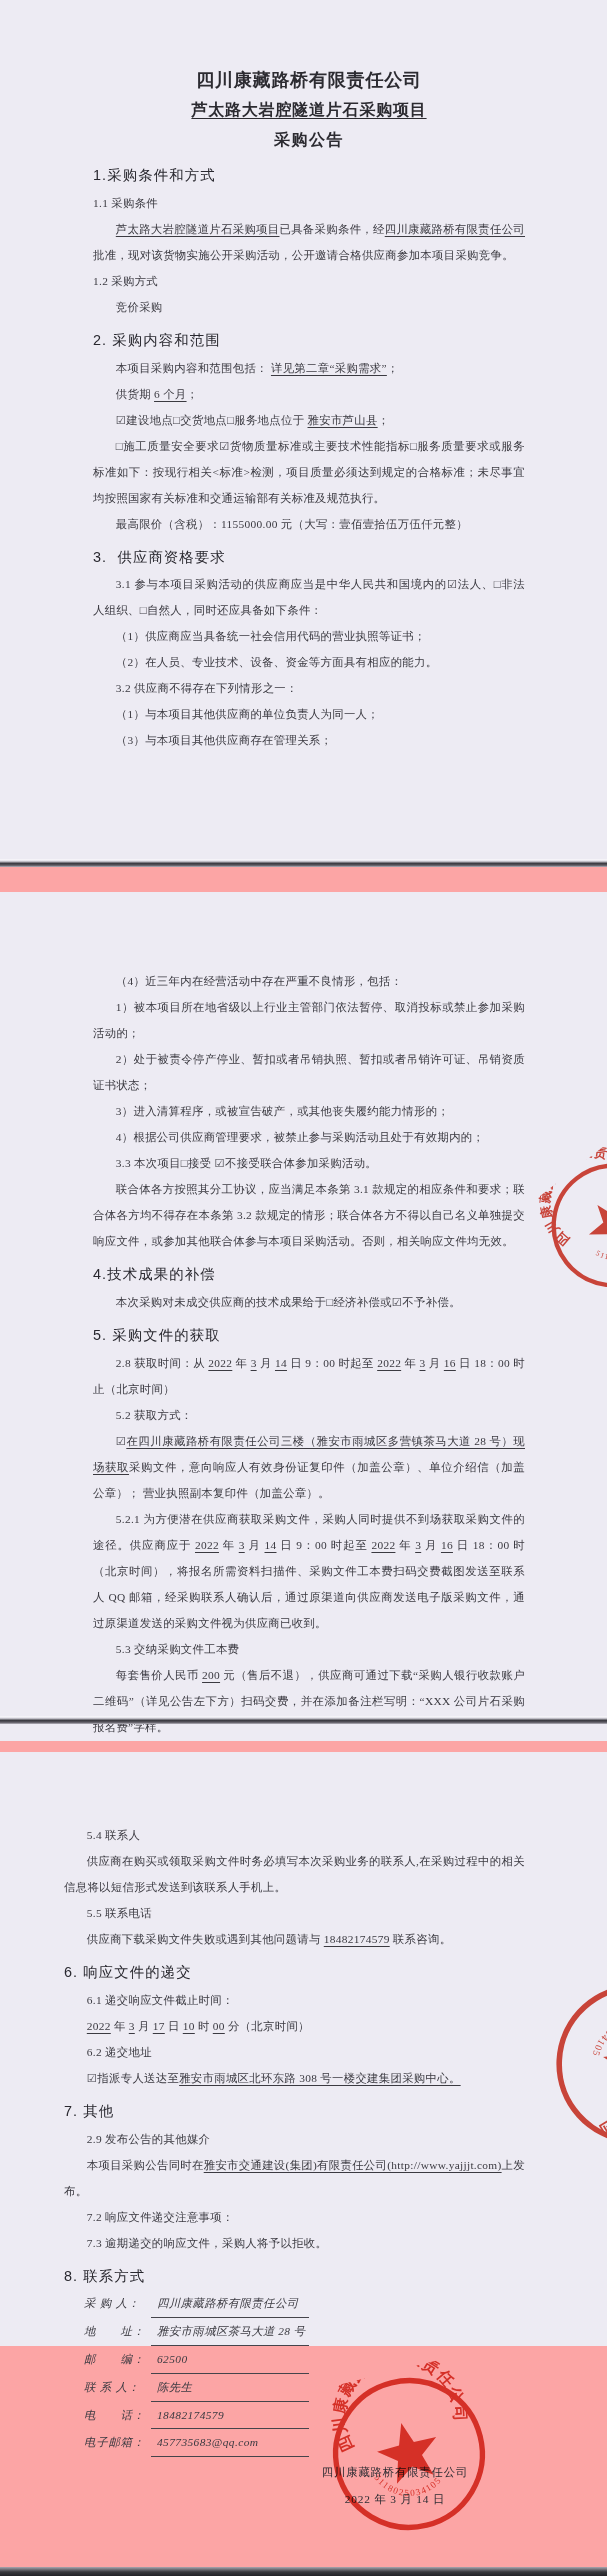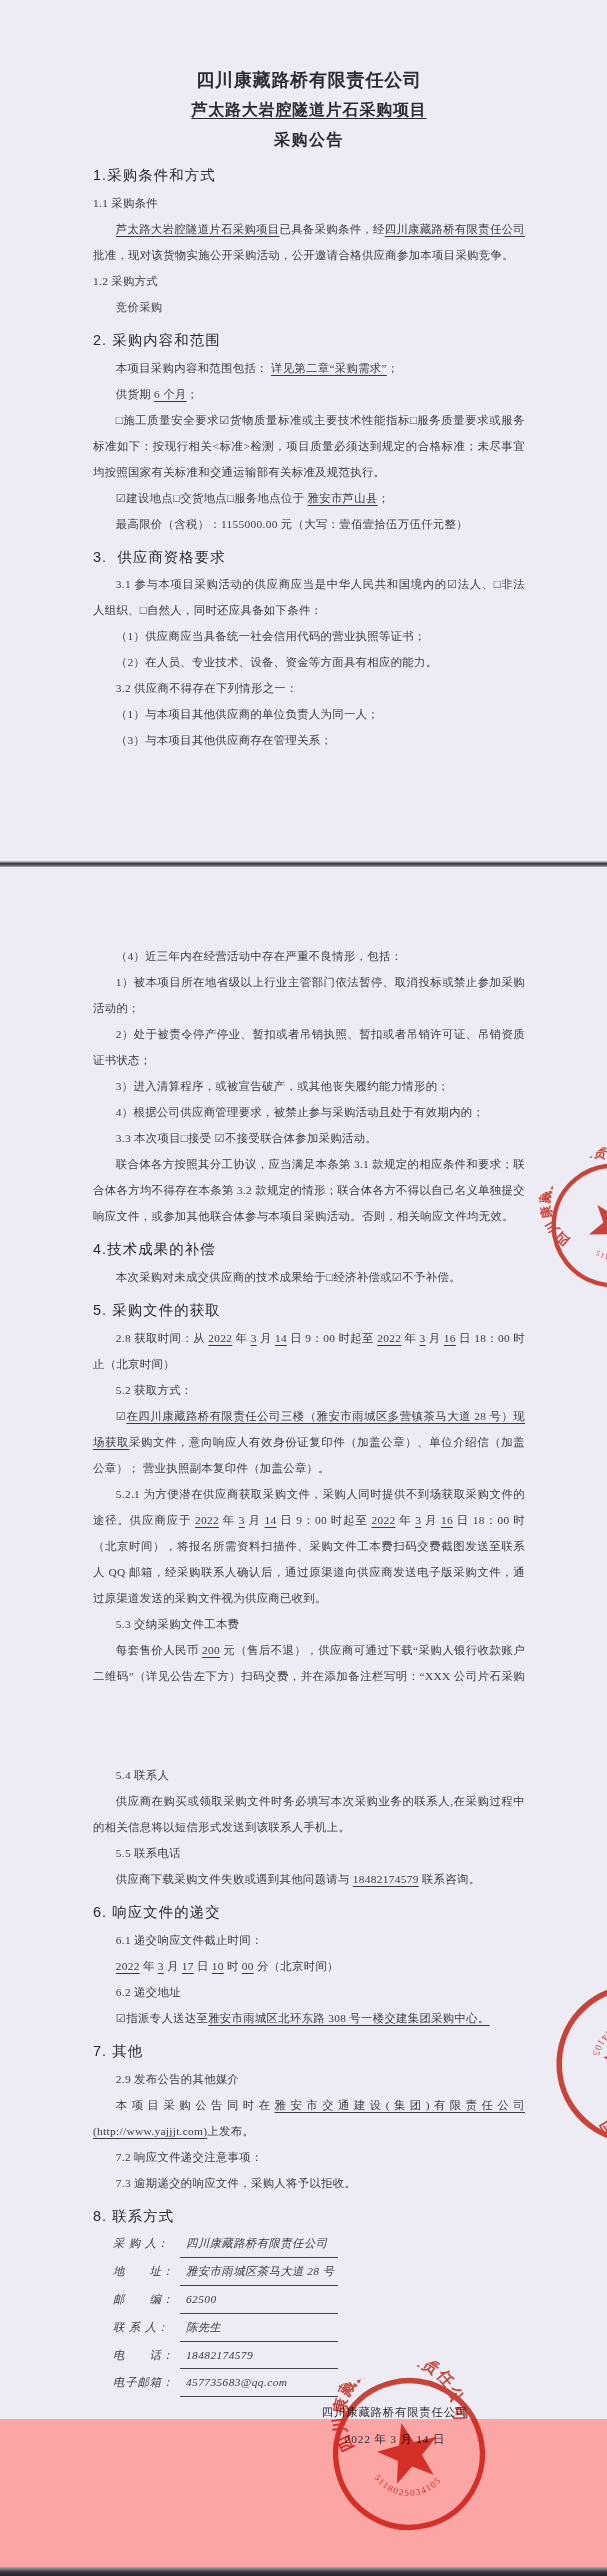--- a/index.html
+++ b/index.html
@@ -6,22 +6,22 @@
   #root {
     position:relative; width:607px; height:2576px; overflow:hidden;
     background:#fca5a5;
     font-family:"Liberation Serif","DejaVu Serif","DejaVu Sans",serif;
   }
   .page {
     position:absolute; left:0; width:607px; box-sizing:border-box;
     background:#edebf3; color:#3b3a41;
   }
   #page1 { top:0;    height:859px; padding:65px 82px 0 93px; }
-  #page2 { top:867px; height:849px; padding:76px 82px 0 93px; }
-  #page3 { top:1692px; height:727px; padding:70px 82px 0 93px; }
+  #page2 { top:892px; height:849px; padding:76px 82px 0 93px; }
+  #page3 { top:1752px; height:594px; padding:70px 82px 0 64px; }
   .sep {
     position:absolute; left:0; width:607px; height:7.6px;
     background:linear-gradient(to bottom,#fbfafd 0%,#e2e0e8 25%,#3c3b42 55%,#5a5860 78%,#b8b5bf 100%);
   }
   #sep1 { top:859px; } #sep2 { top:1716px; }
   #bottomband { position:absolute; top:2567px; left:0; width:607px; height:9px;
     background:linear-gradient(to bottom,#a9a6af 0%,#39383e 55%,#232227 100%); }
 
   .t1 { text-align:center; font-size:18px; font-weight:700; line-height:30px; margin:0; color:#2c2b31; letter-spacing:0.8px;}
   .t2 { text-align:center; font-size:16px; font-weight:700; line-height:30px; margin:0; color:#2c2b31; letter-spacing:0.8px;}
@@ -59,22 +59,22 @@
 
     <h2 class="hmaj">1.采购条件和方式</h2>
     <p class="b">1.1 采购条件</p>
     <p class="b ind"><span class="u">芦太路大岩腔隧道片石采购项目</span><span>已具备采购条件，经</span><span class="u">四川康藏路桥有限责任公司</span><span>批准，现对该货物实施公开采购活动，公开邀请合格供应商参加本项目采购竞争。</span></p>
     <p class="b">1.2 采购方式</p>
     <p class="b ind">竞价采购</p>
 
     <h2 class="hmaj">2. 采购内容和范围</h2>
     <p class="b ind"><span>本项目采购内容和范围包括： </span><span class="u">详见第二章“采购需求”</span><span>；</span></p>
     <p class="b ind"><span>供货期 </span><span class="u">6 个月</span><span>；</span></p>
+    <p class="b ind"><span>☑建设地点□交货地点□服务地点位于 </span><span class="u">雅安市芦山县</span><span>；</span></p>
     <p class="b ind">□施工质量安全要求☑货物质量标准或主要技术性能指标□服务质量要求或服务标准如下：按现行相关&lt;标准&gt;检测，项目质量必须达到规定的合格标准；未尽事宜均按照国家有关标准和交通运输部有关标准及规范执行。</p>
-    <p class="b ind"><span>☑建设地点□交货地点□服务地点位于 </span><span class="u">雅安市芦山县</span><span>；</span></p>
     <p class="b ind">最高限价（含税）：1155000.00 元（大写：壹佰壹拾伍万伍仟元整）</p>
 
     <h2 class="hmaj">3.  供应商资格要求</h2>
     <p class="b ind">3.1 参与本项目采购活动的供应商应当是中华人民共和国境内的☑法人、□非法人组织、□自然人，同时还应具备如下条件：</p>
     <p class="b ind">（1）供应商应当具备统一社会信用代码的营业执照等证书；</p>
     <p class="b ind">（2）在人员、专业技术、设备、资金等方面具有相应的能力。</p>
     <p class="b ind">3.2 供应商不得存在下列情形之一：</p>
     <p class="b ind">（1）与本项目其他供应商的单位负责人为同一人；</p>
     <p class="b ind">（3）与本项目其他供应商存在管理关系；</p>
   </div>

